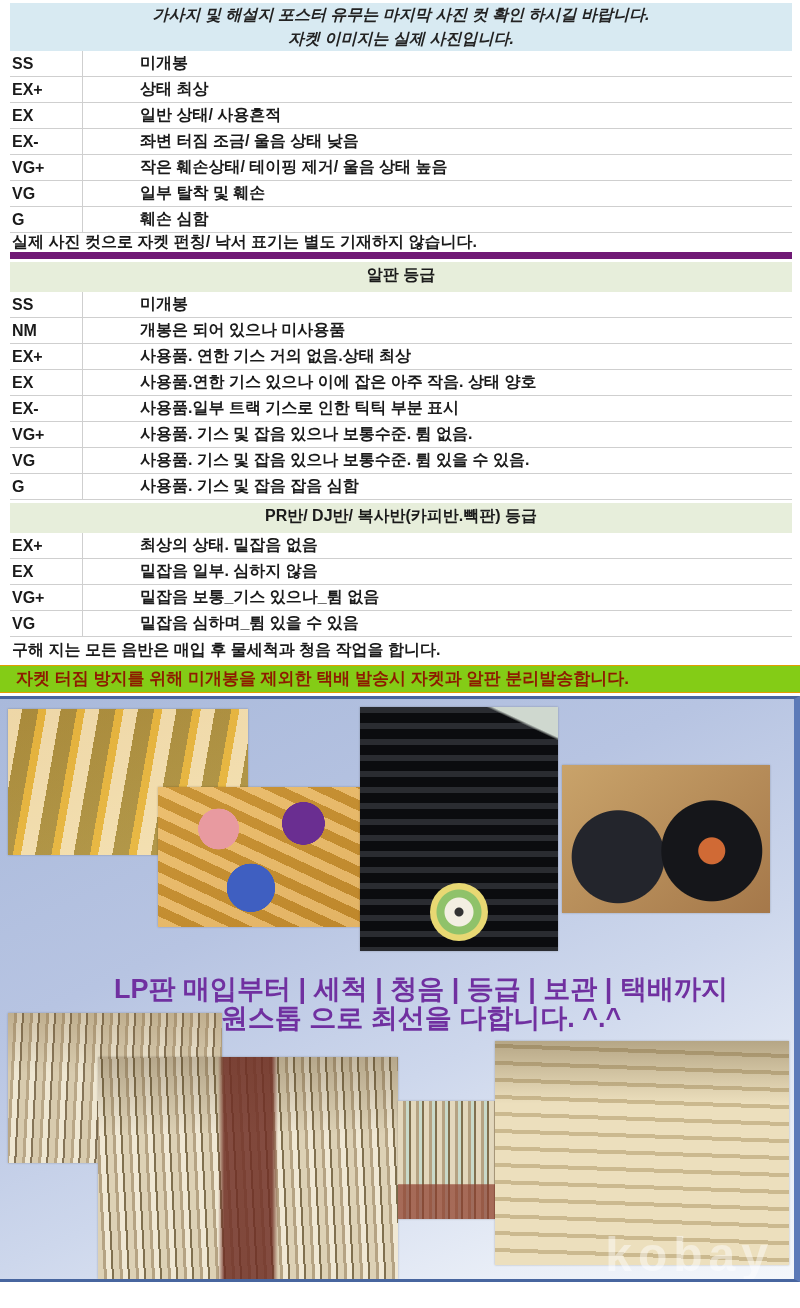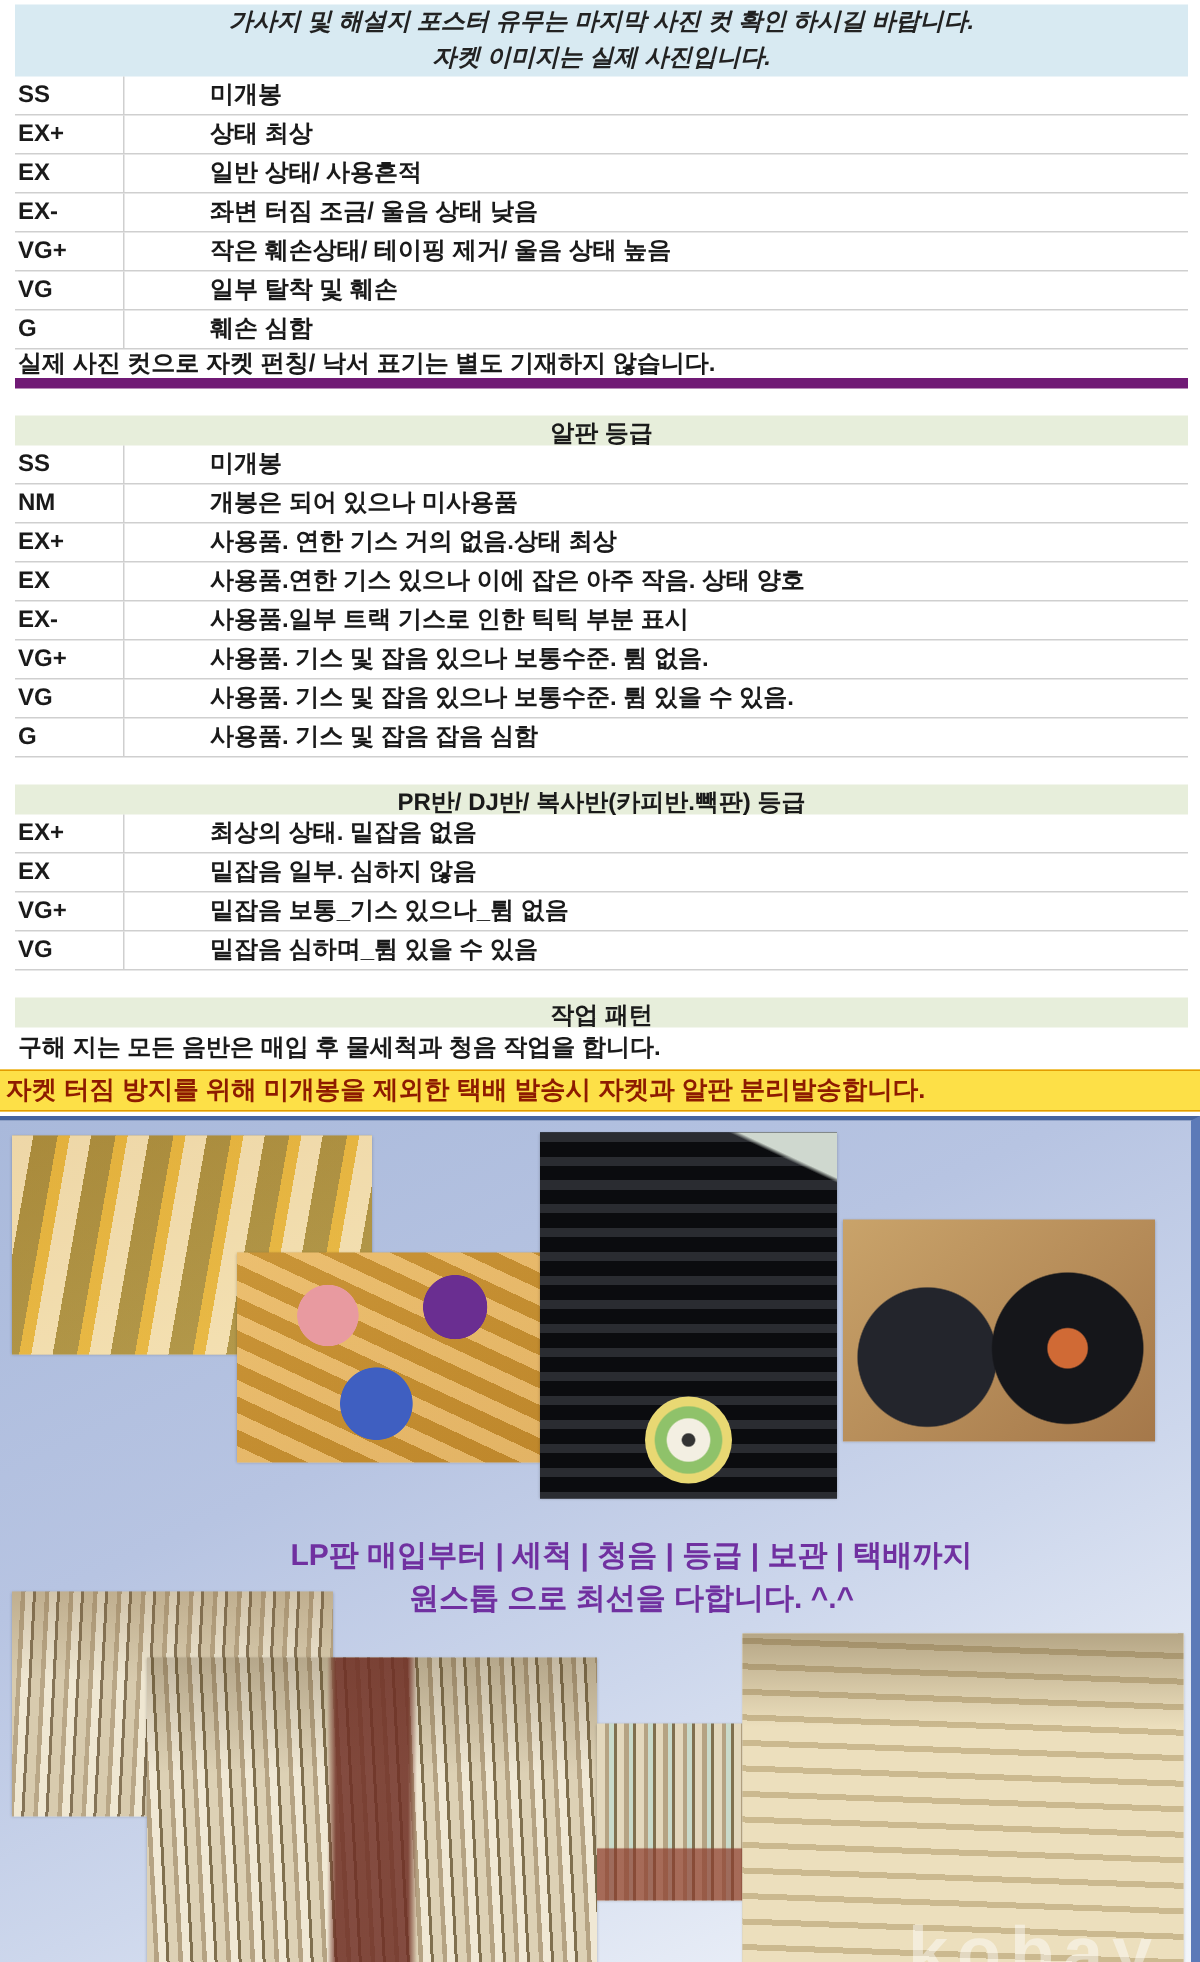--- a/index.html
+++ b/index.html
@@ -18,26 +18,26 @@
     display:flex;align-items:center;height:26px;box-sizing:border-box;
     border-bottom:1px solid #cfcfcf;font-size:16px;gap:47px;
   }
   .row .code{flex:0 0 70px;padding-left:2px;border-right:1px solid #cfcfcf;height:100%;display:flex;align-items:center;}
   .row .desc{padding-left:10px;white-space:nowrap;}
   .fullrow{
     height:26px;box-sizing:border-box;border-bottom:7px solid #701a75;
     font-size:16px;display:flex;align-items:center;padding-left:2px;white-space:nowrap;
   }
   .greenbar{
-    background:#e7eedb;text-align:center;font-size:16px;height:20px;
-    line-height:26px;margin-top:18px;box-sizing:border-box;
+    background:#e7eedb;text-align:center;font-size:16px;height:30px;
+    line-height:26px;margin-top:3px;box-sizing:border-box;
   }
   .banner{
-    margin-top:2px;background:#fde047;color:#8d1b00;font-size:17px;
-    height:28px;line-height:26px;box-sizing:border-box;padding-left:4px;
+    margin-top:2px;background:#84cc16;color:#8d1b00;font-size:17px;
+    height:28px;line-height:26px;box-sizing:border-box;padding-left:16px;
     border-top:1px solid #e39c00;border-bottom:1px solid #e39c00;white-space:nowrap;
   }
   .collage{
     position:relative;margin-top:3px;height:586px;box-sizing:border-box;
     border-top:3px solid #47659f;border-bottom:3px solid #47659f;border-right:6px solid #5c7ab8;
     background:linear-gradient(155deg,#a9b9db 0%,#b7c4e2 35%,#cdd7ec 60%,#e9eef7 85%,#f4f7fb 100%);
     overflow:hidden;
   }
   .photo{position:absolute;box-shadow:0 0 2px rgba(0,0,0,.25);}
   .ph-a{left:8px;top:10px;width:240px;height:146px;z-index:1;
@@ -76,21 +76,21 @@
     background:
       linear-gradient(rgba(0,0,0,0) 70%, rgba(140,60,45,.7) 71%),
       repeating-linear-gradient(90deg,#e3d8bd 0 5px,#b5a383 5px 8px,#c9daca 8px 11px,#80704f 11px 13px);}
   .ph-h{left:495px;top:342px;width:294px;height:224px;z-index:4;
     background:
       linear-gradient(rgba(80,60,30,.35), rgba(0,0,0,0) 28%),
       repeating-linear-gradient(2deg,#ecdfbd 0 13px,#cbb98f 13px 17px),
       linear-gradient(#e8dcba,#d8c69c);}
   .promo{
     position:absolute;left:0;right:0;top:276px;z-index:5;text-align:center;
-    color:#7030a0;font-size:20px;line-height:29px;white-space:nowrap;padding-left:48px;
+    color:#7030a0;font-size:27px;line-height:29px;white-space:nowrap;padding-left:48px;
   }
   .watermark{
     position:absolute;right:20px;bottom:0px;z-index:6;
     font-size:48px;letter-spacing:6px;color:rgba(255,255,255,.45);line-height:1;
   }
 </style>
 </head>
 <body>
 
 <div class="tablewrap">
@@ -184,21 +184,20 @@
     <div class="row">
       <span class="code">VG+</span>
       <span class="desc">밑잡음 보통_기스 있으나_튐 없음</span>
     </div>
     <div class="row">
       <span class="code">VG</span>
       <span class="desc">밑잡음 심하며_튐 있을 수 있음</span>
     </div>
   </div>
 
-  <div class="greenbar">작업 패턴</div>
 
   <div class="fullrow" style="border-bottom:none;">구해 지는 모든 음반은 매입 후 물세척과 청음 작업을 합니다.</div>
 
 </div>
 
 <div class="banner">자켓 터짐 방지를 위해 미개봉을 제외한 택배 발송시 자켓과 알판 분리발송합니다.</div>
 
 <div class="collage">
 
   <div class="photo ph-a"></div>

